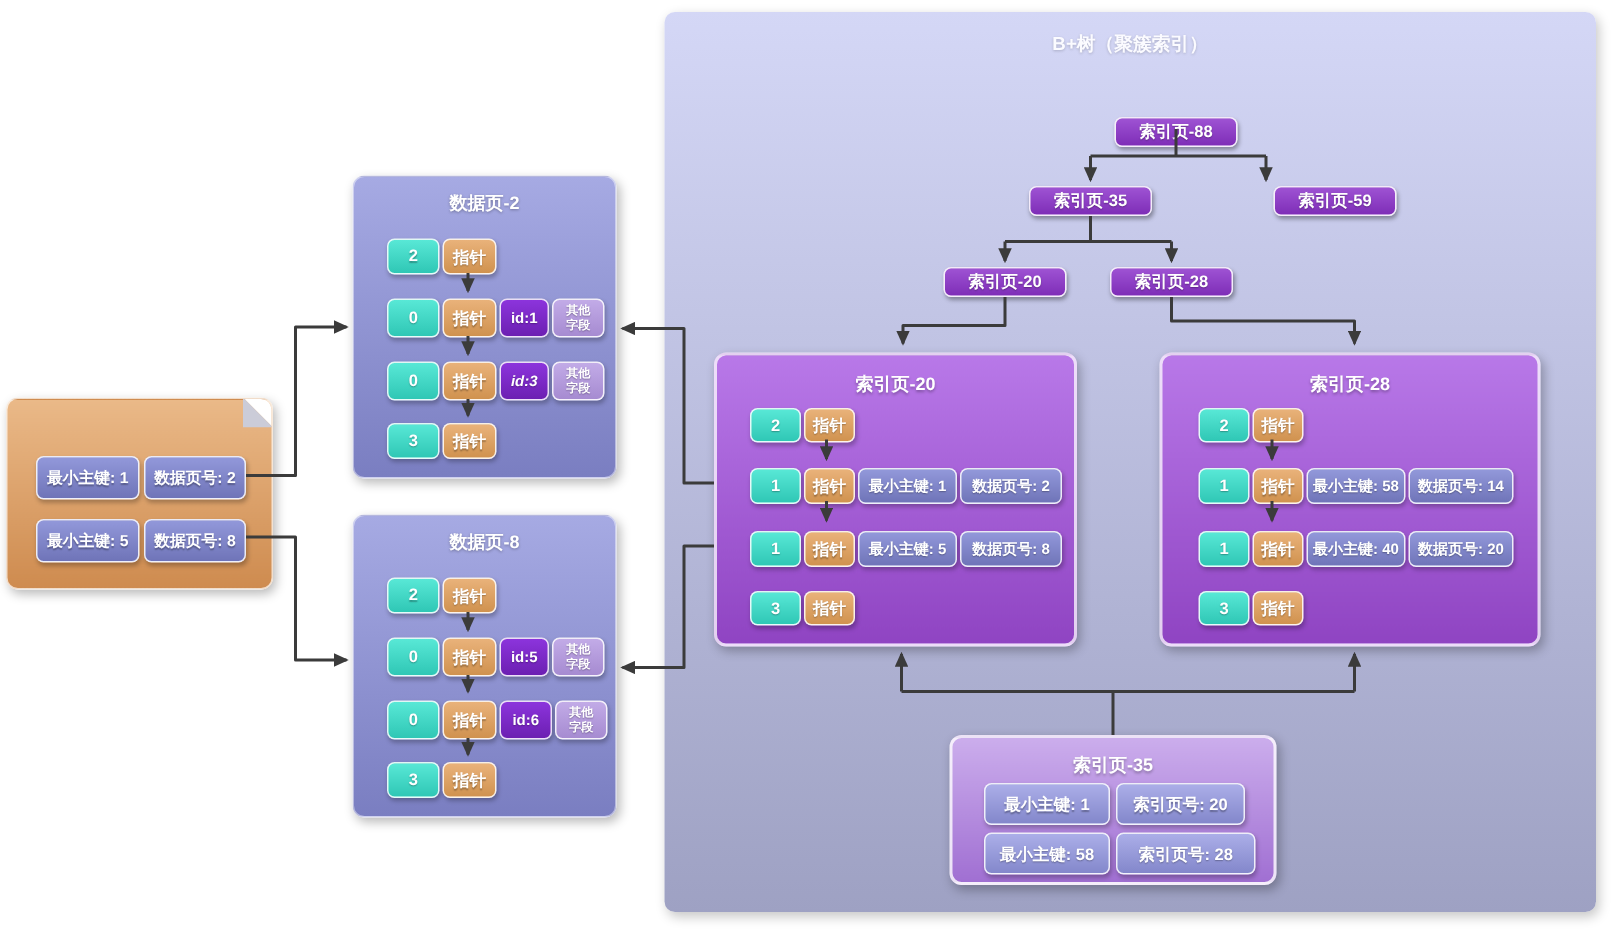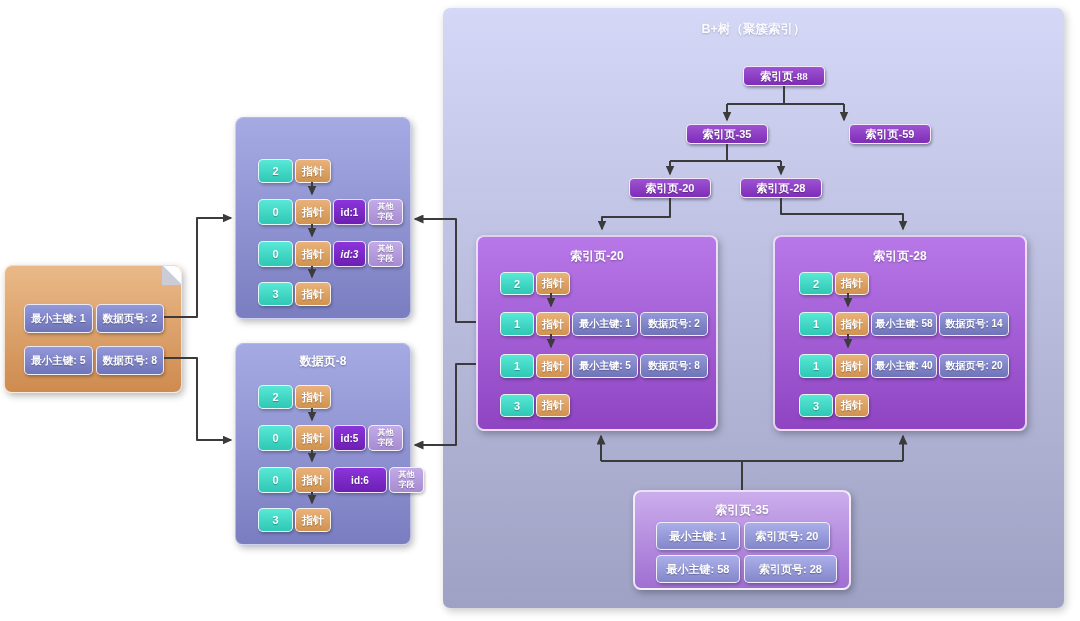--- a/index.html
+++ b/index.html
@@ -54,21 +54,21 @@
 </style>
 </head>
 <body>
 
 <div id="canvas">
 
   <div class="panel">
     <div class="panel-title">B+树（聚簇索引）</div>
   </div>
 
-  <div class="node" style="left:743px;top:66px;font-family:Liberation Serif, serif;">索引页-88</div>
+  <div class="node" style="left:743px;top:78px;">索引页-88</div>
   <div class="node" style="left:686px;top:124px;">索引页-35</div>
   <div class="node" style="left:849px;top:124px;">索引页-59</div>
   <div class="node" style="left:629px;top:178px;">索引页-20</div>
   <div class="node" style="left:740px;top:178px;">索引页-28</div>
 
   <div class="box dirbox" style="left:4px;top:265px;width:178px;height:128px;">
     <svg class="dogear" width="20" height="20" viewBox="0 0 20 20">
       <path d="M0 0 L20 0 L20 20 Z" fill="#ffffff"></path>
       <path class="foldpath" d="M0 0 L20 20 L0 20 Z"></path>
     </svg>
@@ -76,20 +76,21 @@
       <span class="pill slate" style="width:69px;">最小主键: 1</span>
       <span class="pill slate" style="width:68px;">数据页号: 2</span>
     </div>
     <div class="row dir-row" style="left:19px;top:80px;height:29px;">
       <span class="pill slate" style="width:69px;">最小主键: 5</span>
       <span class="pill slate" style="width:68px;">数据页号: 8</span>
     </div>
   </div>
 
   <div class="box dpbox" style="left:235px;top:117px;width:176px;height:202px;">
+    <div class="box-title" style="top:9px;">数据页-2</div>
     <div class="row" style="left:22px;top:41px;height:24px;">
       <span class="pill cyan" style="width:35px;">2</span>
       <span class="pill orange" style="width:36px;">指针</span>
     </div>
     <div class="row" style="left:22px;top:81px;height:26px;">
       <span class="pill cyan" style="width:35px;">0</span>
       <span class="pill orange" style="width:36px;">指针</span>
       <span class="pill violet" style="width:33px;">id:1</span>
       <span class="pill ghost" style="width:35px;">其他字段</span>
     </div>
@@ -113,21 +114,21 @@
     </div>
     <div class="row" style="left:22px;top:81px;height:26px;">
       <span class="pill cyan" style="width:35px;">0</span>
       <span class="pill orange" style="width:36px;">指针</span>
       <span class="pill violet" style="width:33px;">id:5</span>
       <span class="pill ghost" style="width:35px;">其他字段</span>
     </div>
     <div class="row" style="left:22px;top:123px;height:26px;">
       <span class="pill cyan" style="width:35px;">0</span>
       <span class="pill orange" style="width:36px;">指针</span>
-      <span class="pill violet" style="width:54px;">id:6</span>
+      <span class="pill violet" style="width:35px;">id:6</span>
       <span class="pill ghost" style="width:35px;">其他字段</span>
     </div>
     <div class="row" style="left:22px;top:164px;height:24px;">
       <span class="pill cyan" style="width:35px;">3</span>
       <span class="pill orange" style="width:36px;">指针</span>
     </div>
   </div>
 
   <div class="box ipbox" style="left:476px;top:235px;width:242px;height:196px;">
     <div class="box-title" style="top:11px;">索引页-20</div>

